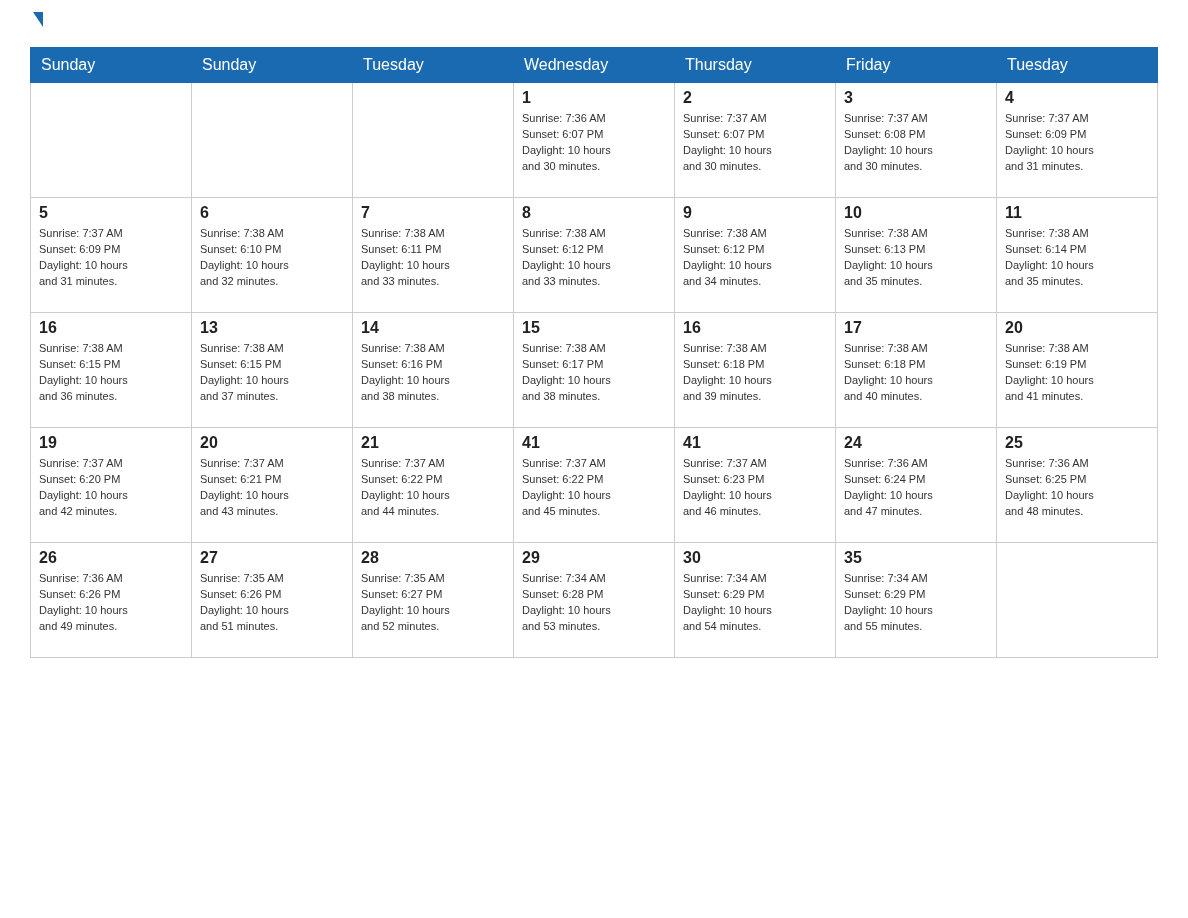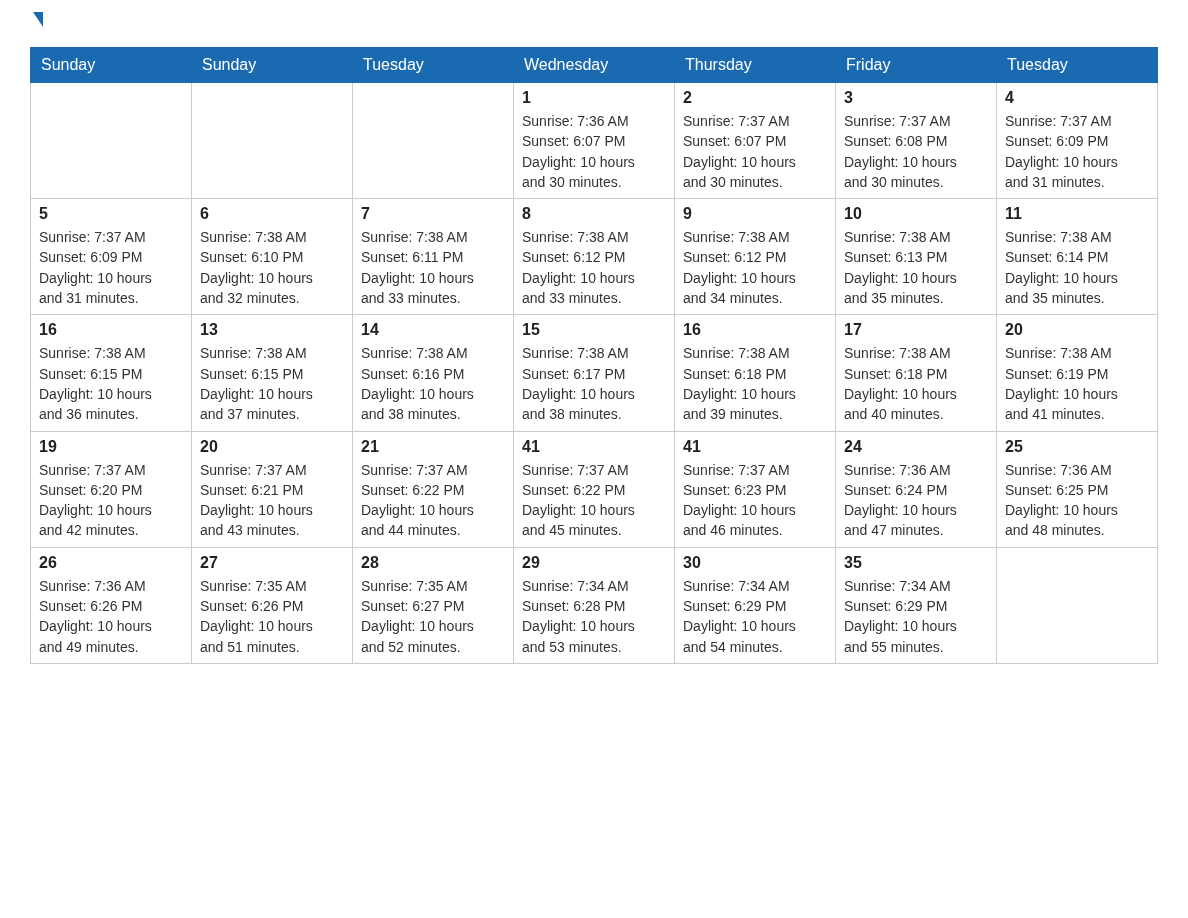--- a/index.html
+++ b/index.html
@@ -59,21 +59,21 @@
       color: #333;
     }
     .day-num {
       font-size: 16px;
       font-weight: bold;
       color: #222;
       display: block;
       margin-bottom: 4px;
     }
     .day-info {
-      font-size: 14px;
+      font-size: 11px;
       color: #333;
       line-height: 1.45;
     }
     .empty-cell {
       background: #fff;
     }
     .week-row td {
       height: 115px;
     }
     .logo-wrapper {

